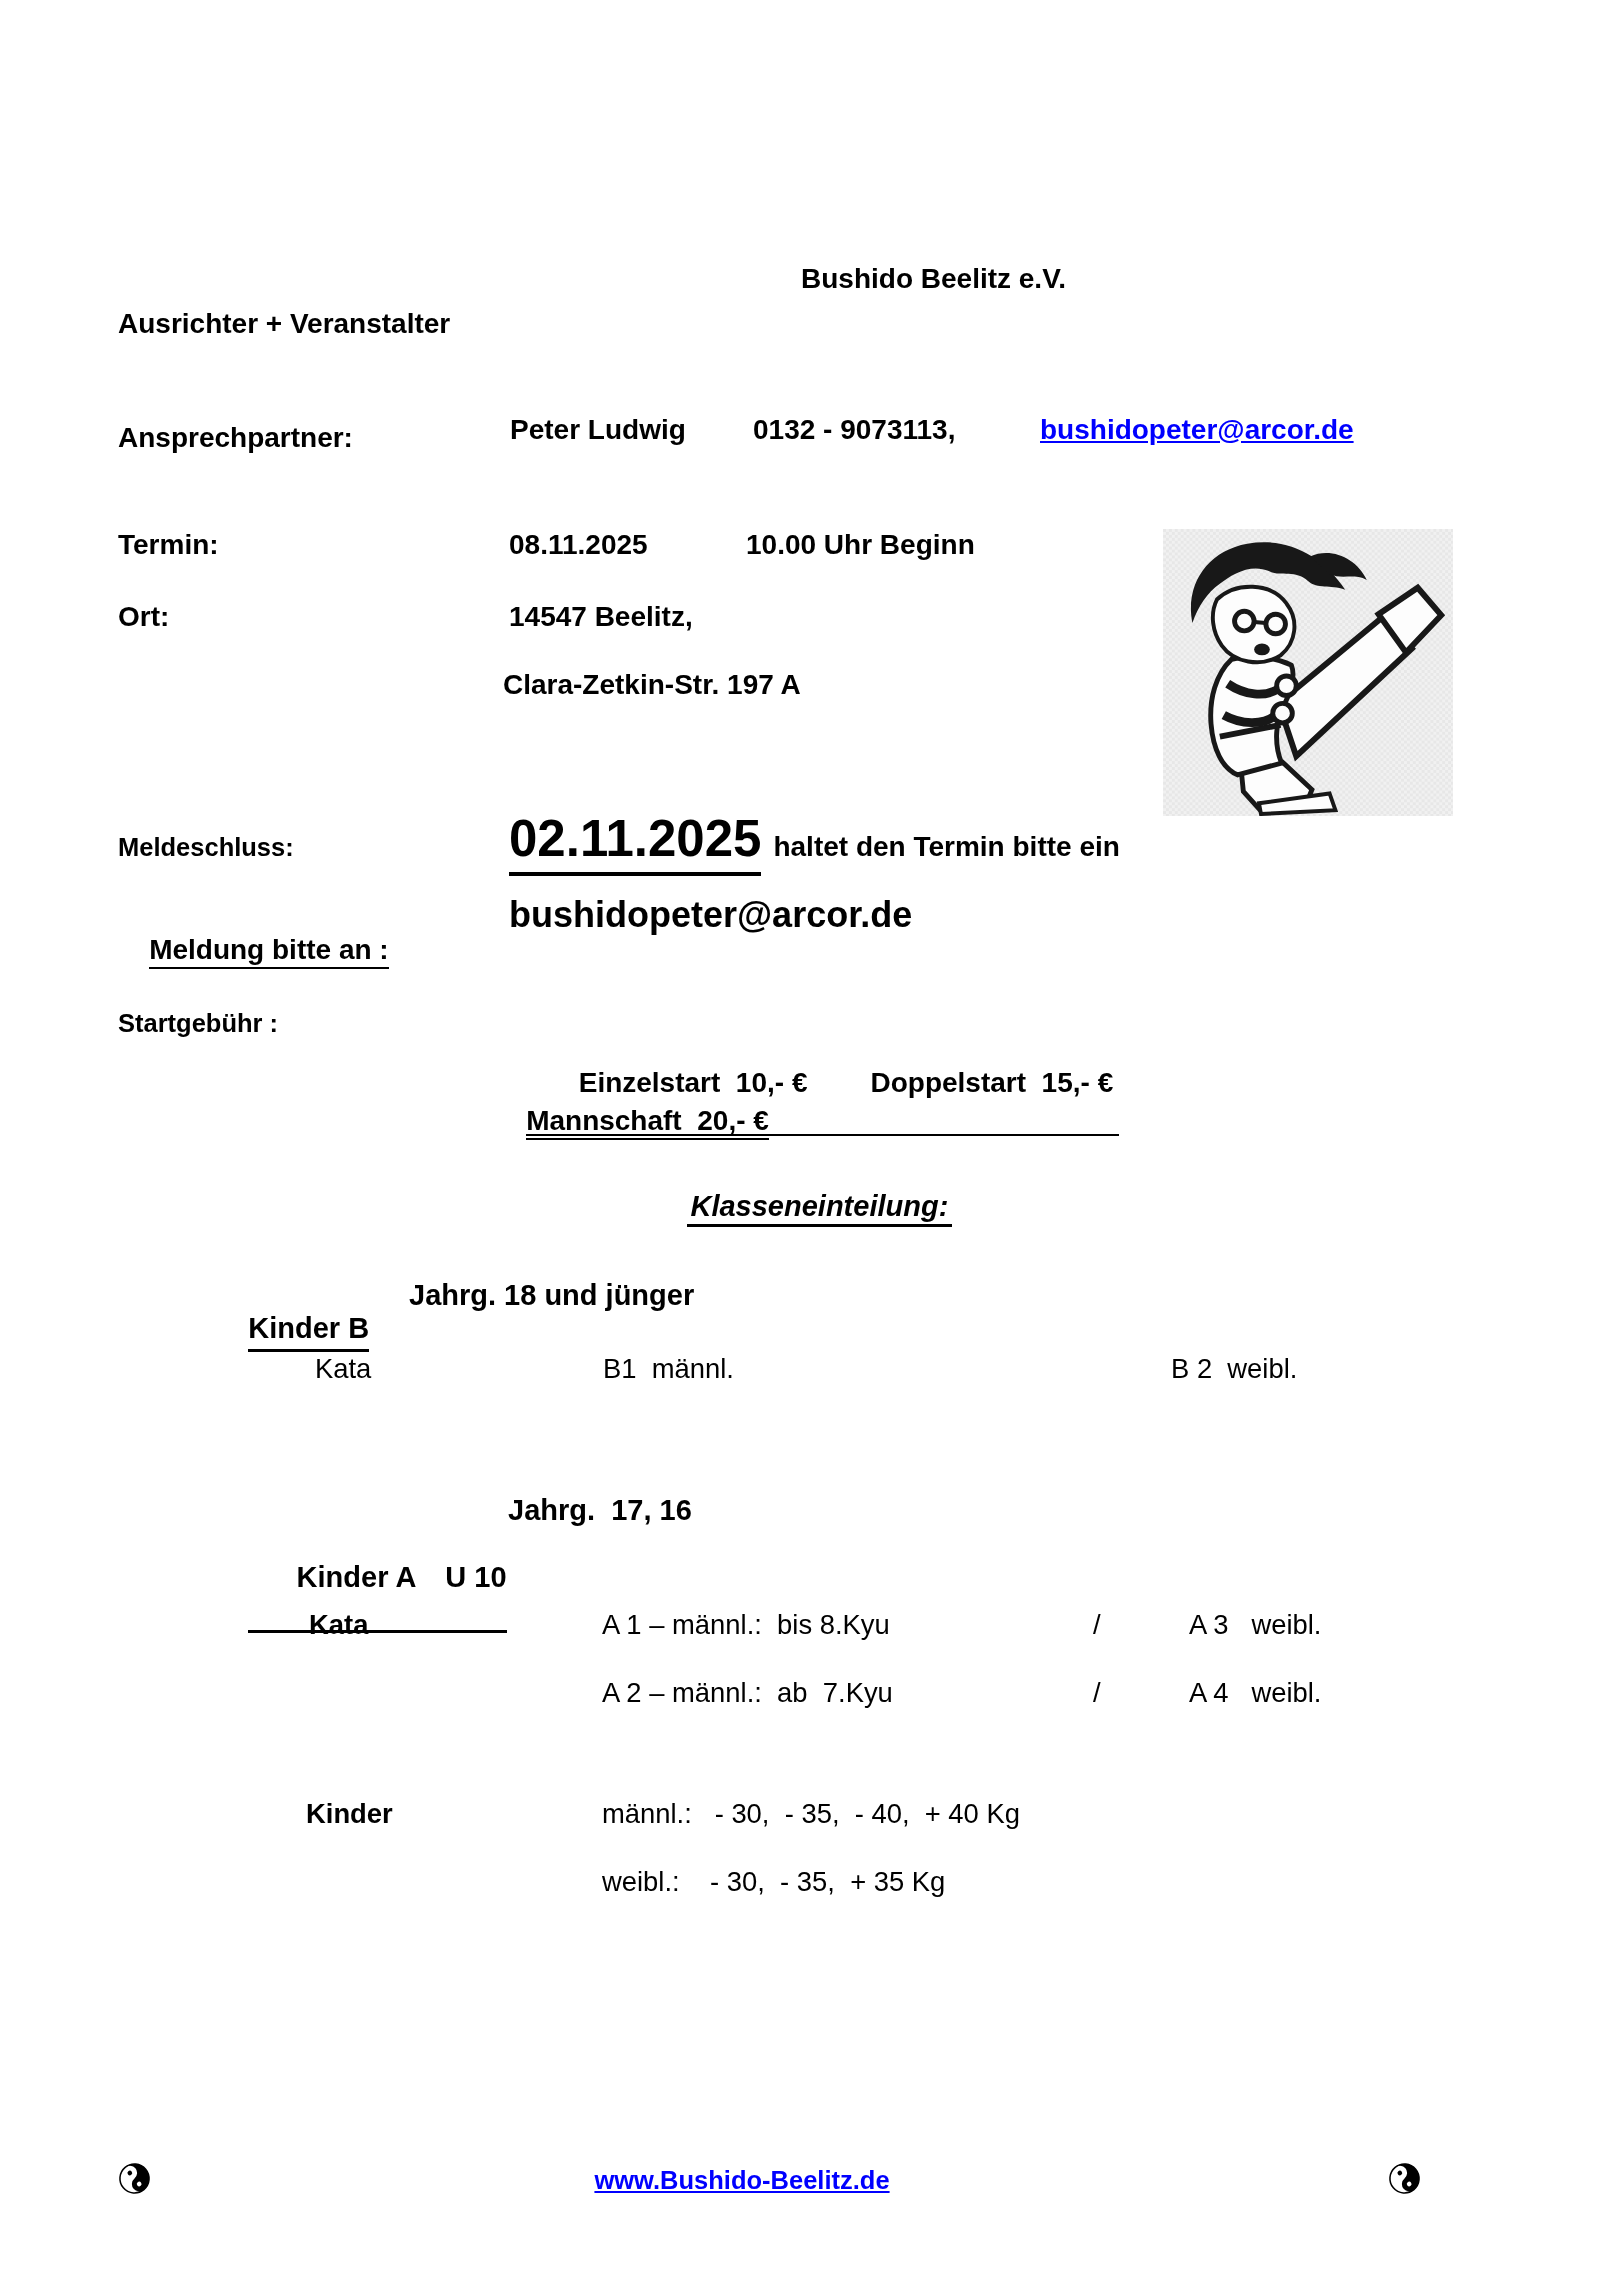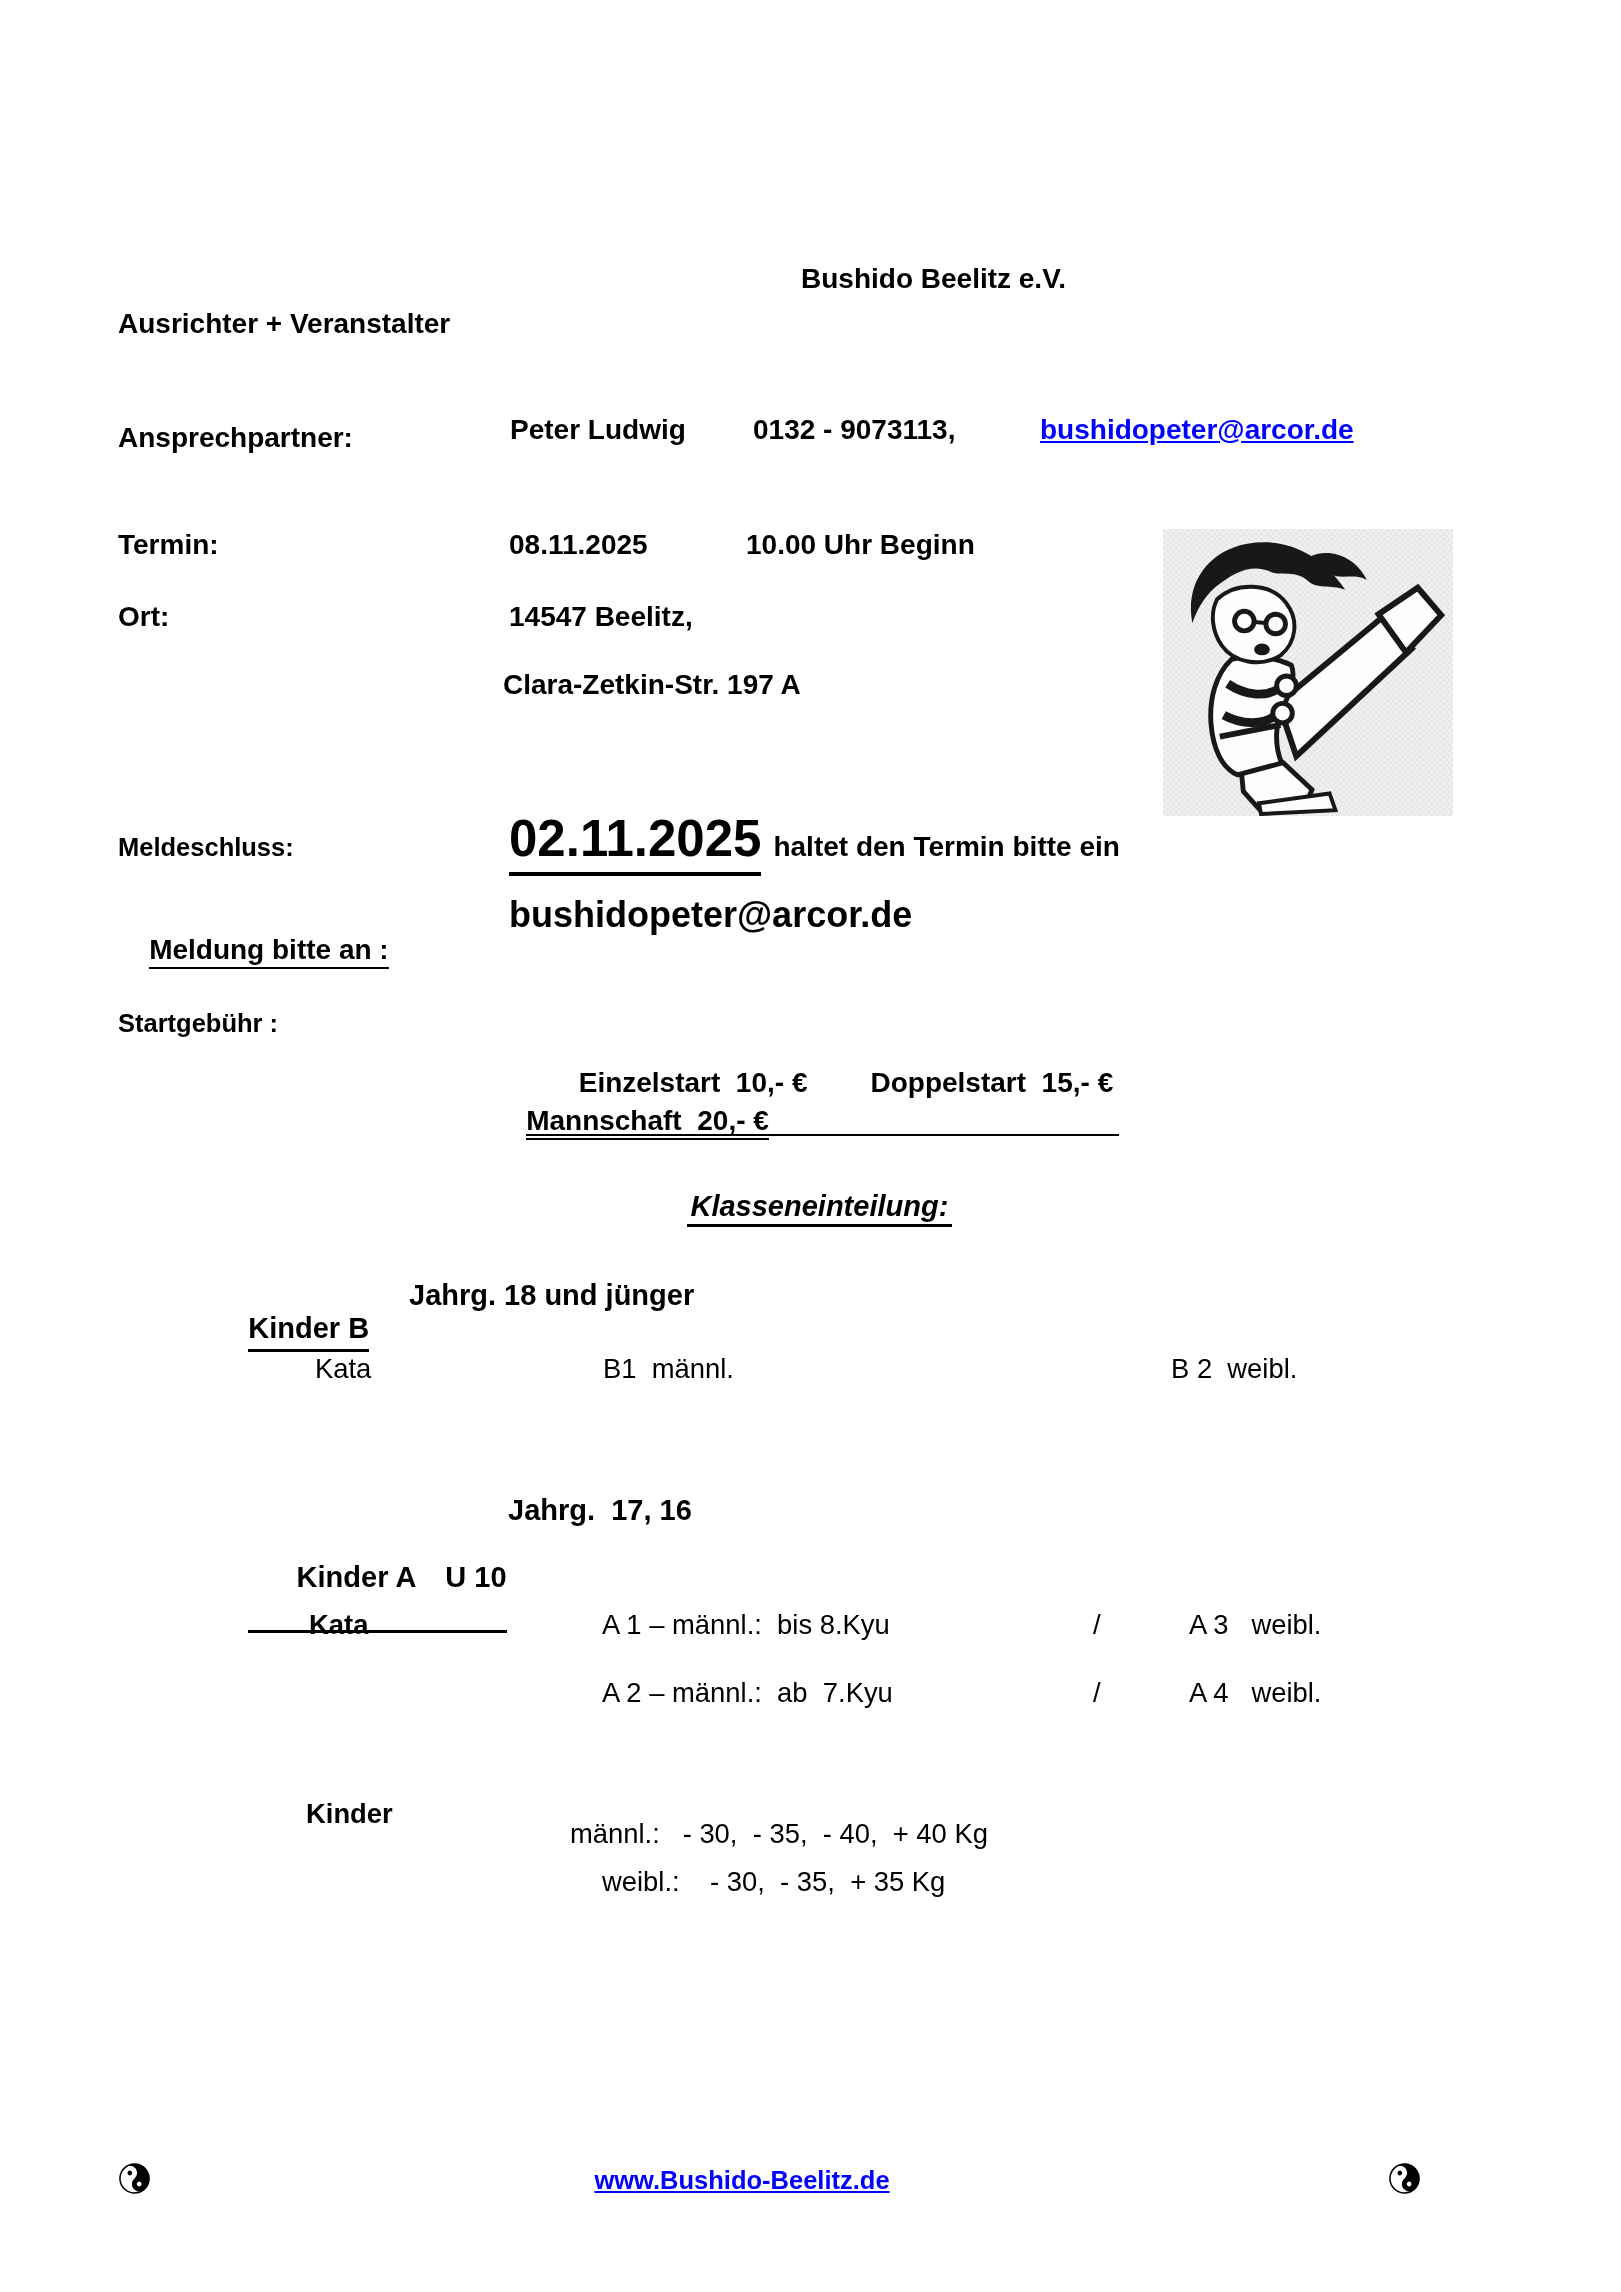--- a/index.html
+++ b/index.html
@@ -157,21 +157,21 @@
   <div class="t rw b" style="left:309px;top:1609px;">Kata</div>
   <div class="t rw" style="left:602px;top:1609px;">A 1 – männl.:  bis 8.Kyu</div>
   <div class="t rw" style="left:1093px;top:1609px;">/</div>
   <div class="t rw" style="left:1189px;top:1609px;">A 3   weibl.</div>
 
   <div class="t rw" style="left:602px;top:1677px;">A 2 – männl.:  ab  7.Kyu</div>
   <div class="t rw" style="left:1093px;top:1677px;">/</div>
   <div class="t rw" style="left:1189px;top:1677px;">A 4   weibl.</div>
 
   <div class="t rw b" style="left:306px;top:1798px;">Kinder</div>
-  <div class="t rw" style="left:570px;top:1798px;margin-top:20px;">männl.:   - 30,  - 35,  - 40,  + 40 Kg</div>
+  <div class="t rw" style="left:602px;top:1798px;">männl.:   - 30,  - 35,  - 40,  + 40 Kg</div>
   <div class="t rw" style="left:602px;top:1866px;">weibl.:    - 30,  - 35,  + 35 Kg</div>
 
   <svg class="yin" style="left:118px;top:2162px;" viewBox="-17 -17 34 34" aria-hidden="true">
     <g transform="rotate(-40)">
       <circle r="15" fill="#fff" stroke="#000" stroke-width="1.6"></circle>
       <path d="M0,-15 A15,15 0 0 1 0,15 A7.5,7.5 0 0 1 0,0 A7.5,7.5 0 0 0 0,-15 Z" fill="#000"></path>
       <circle cy="-7.5" r="2.4" fill="#000"></circle>
       <circle cy="7.5" r="2.4" fill="#fff"></circle>
     </g>
   </svg>

